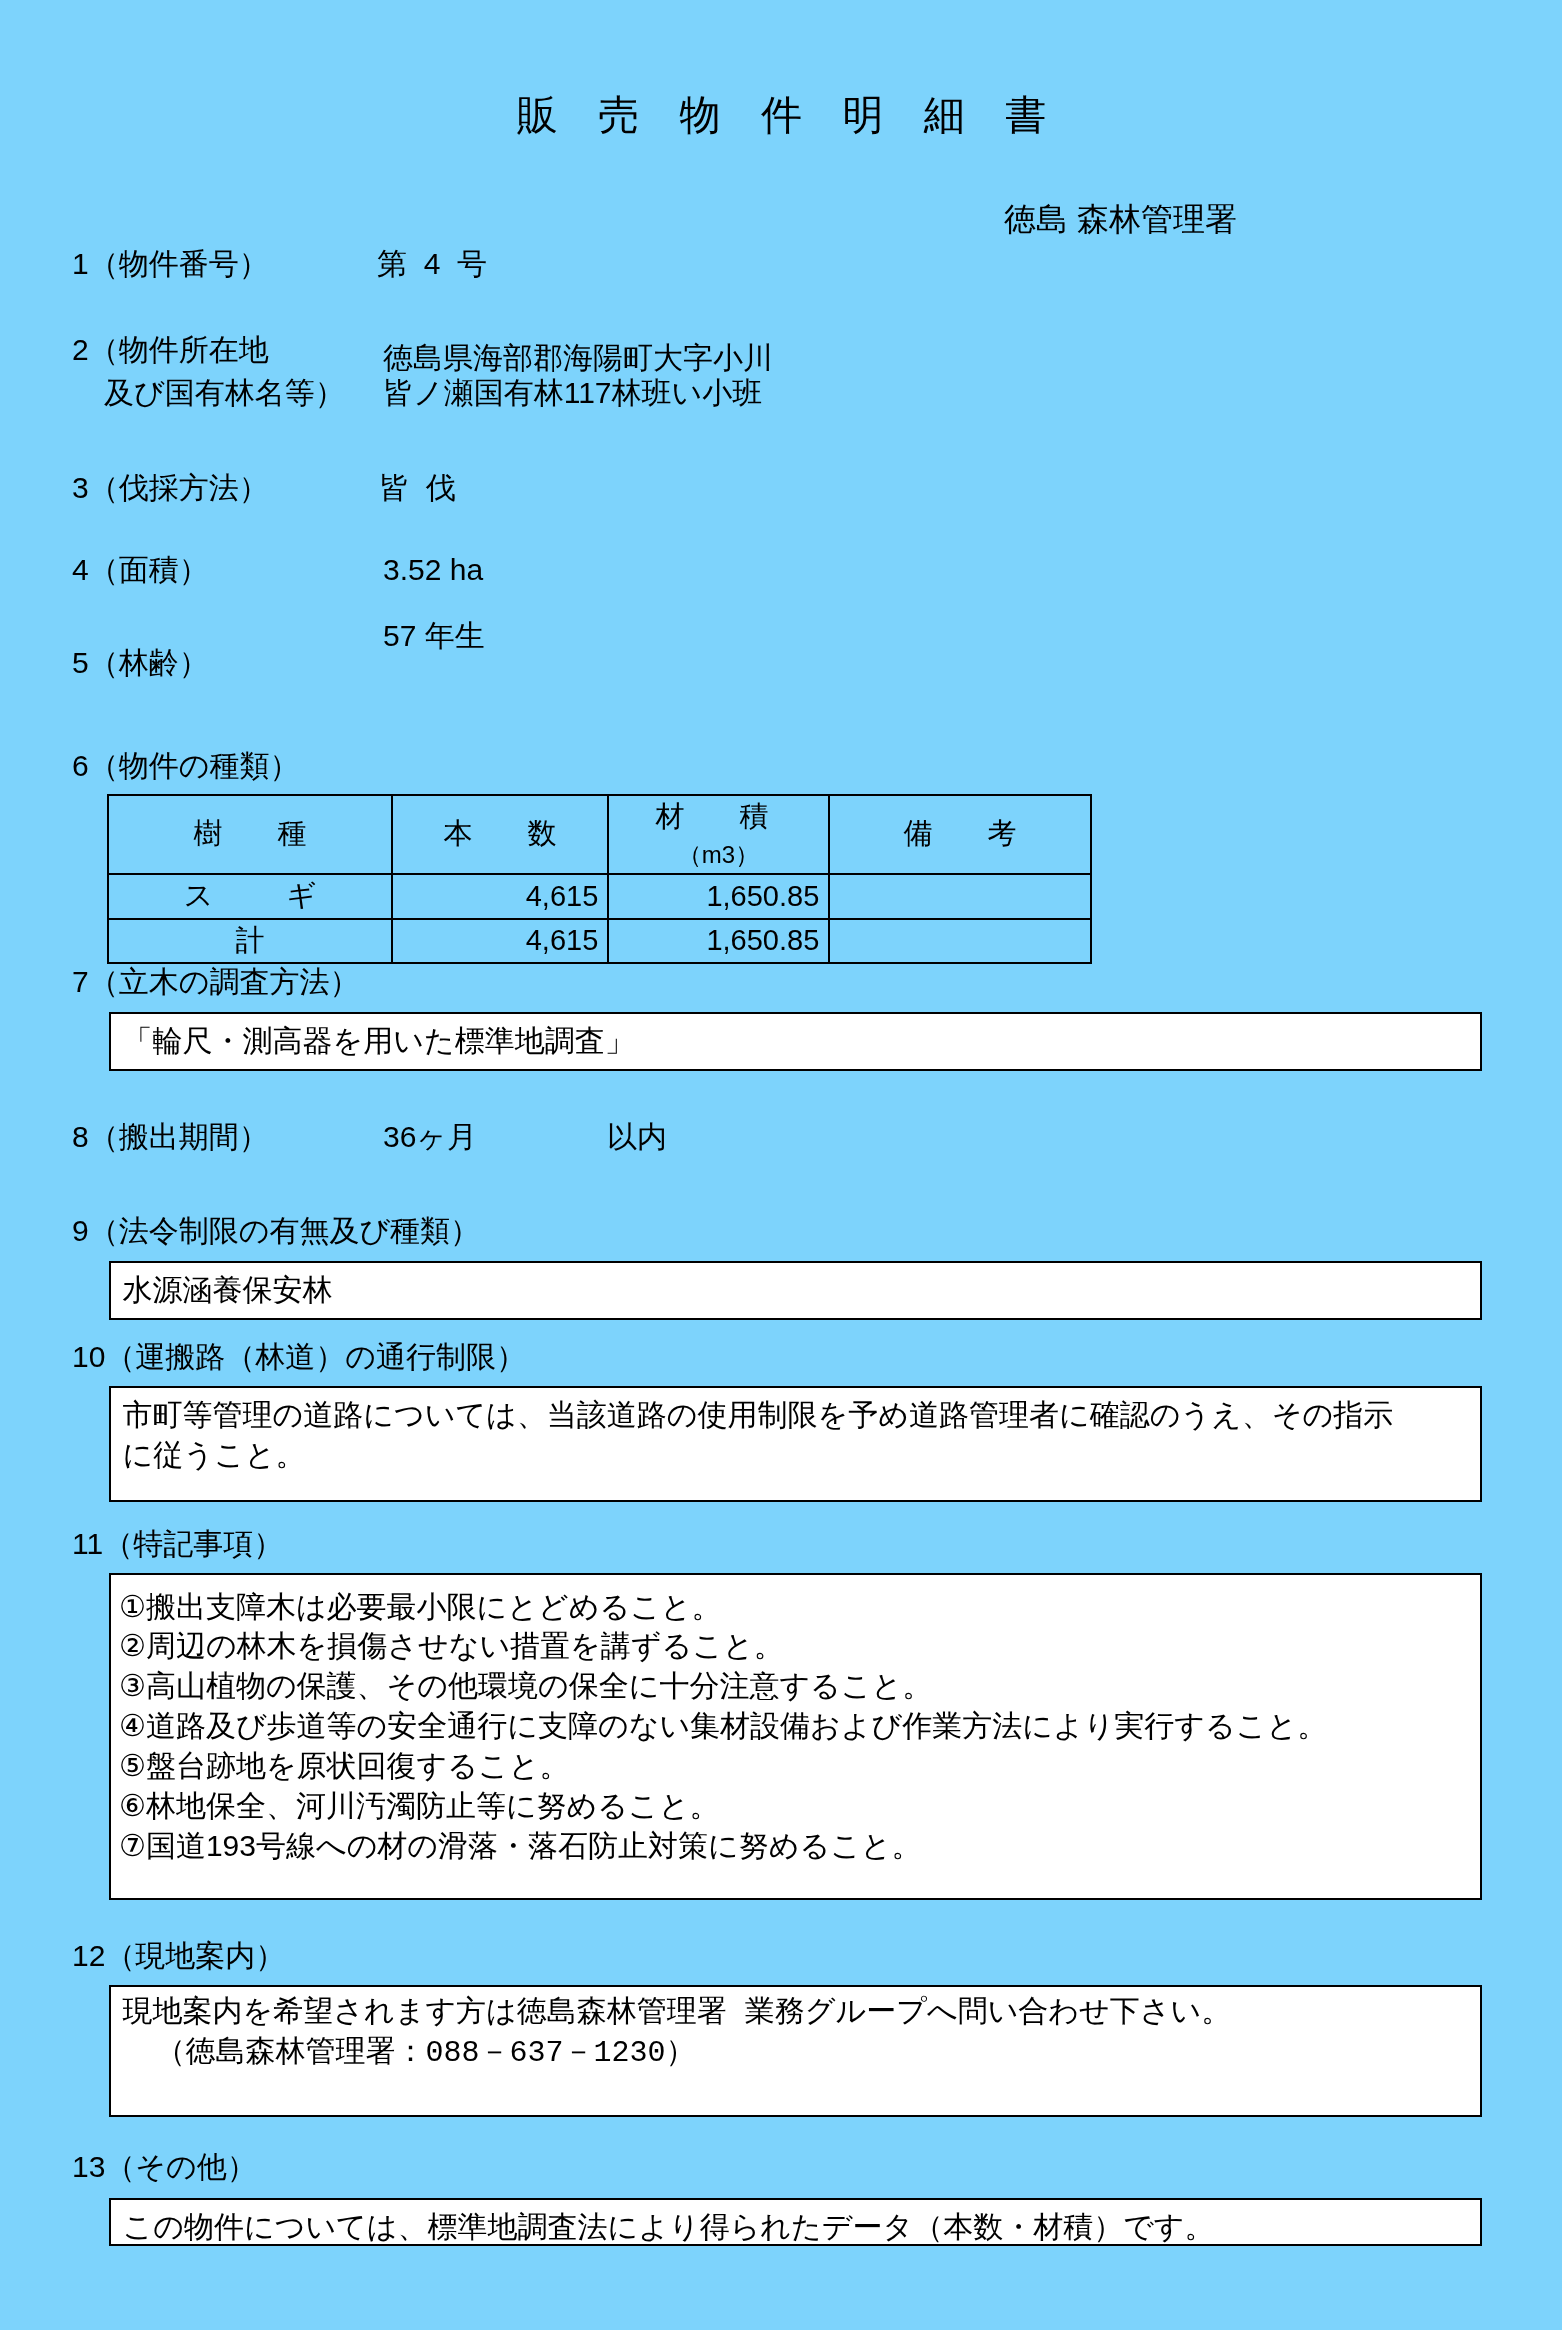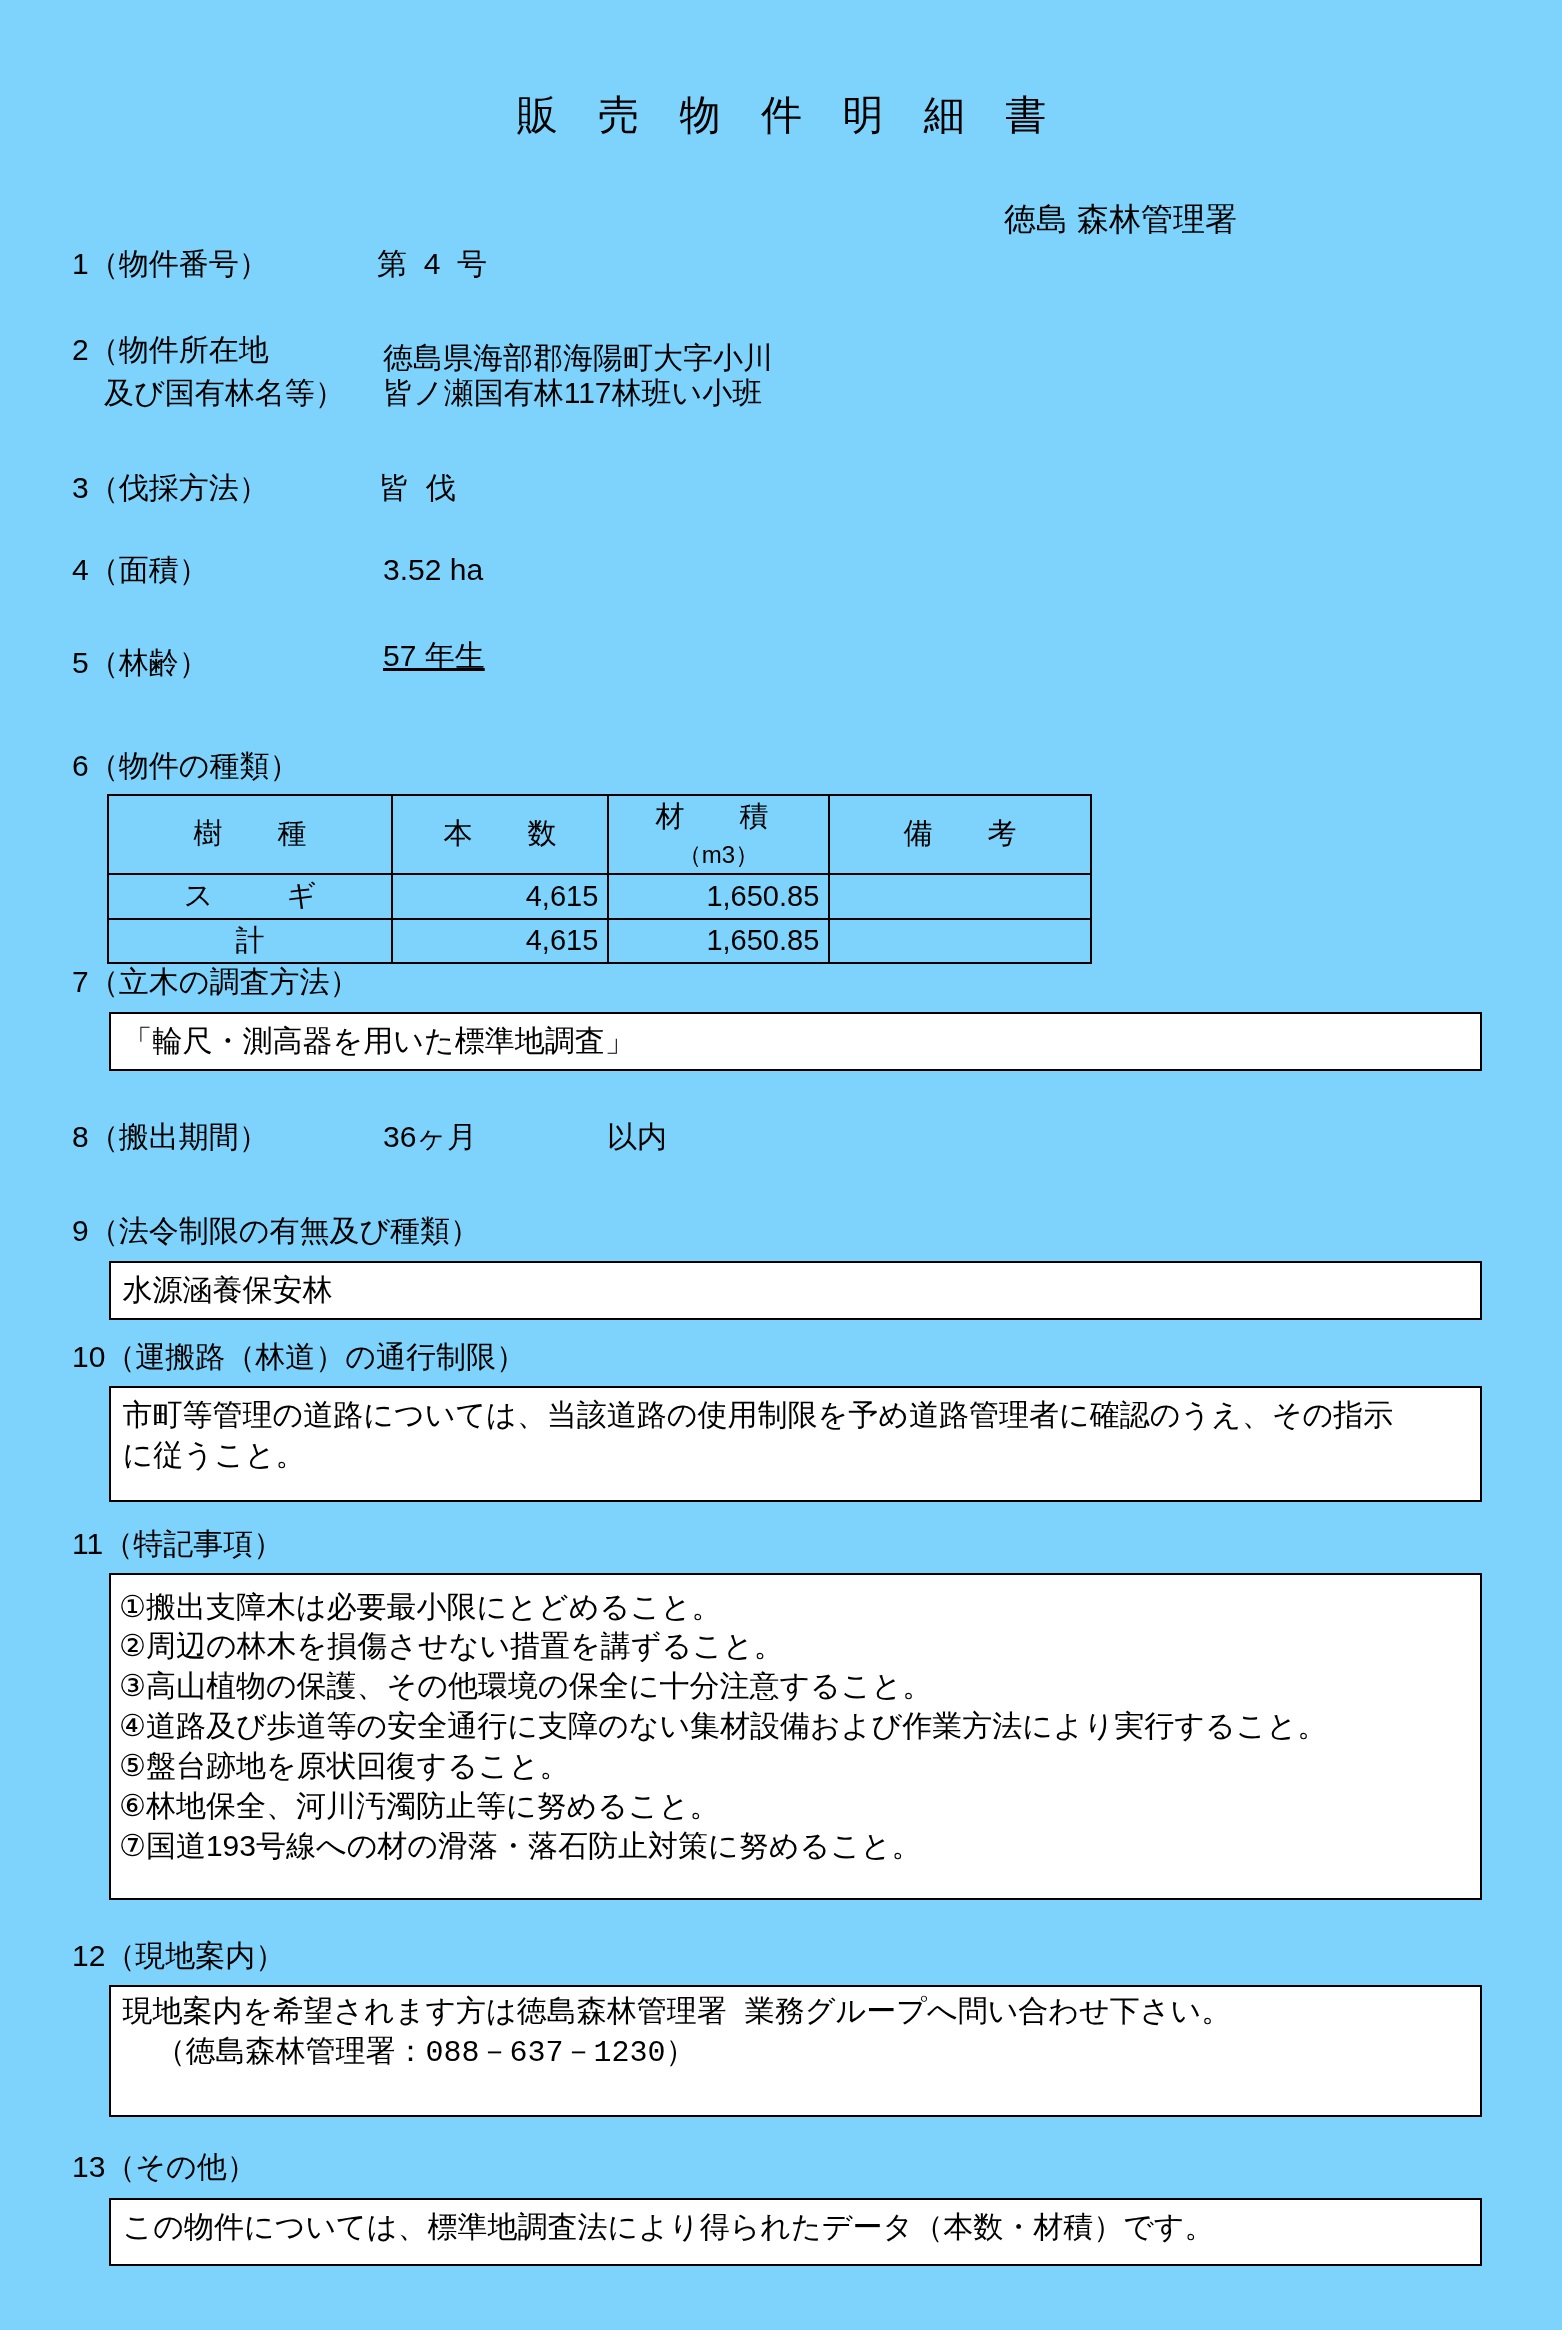--- a/index.html
+++ b/index.html
@@ -111,21 +111,21 @@
     padding-left: 33px;
   }
   .note-list p { margin: 0; }
 
   
   #box-survey   { top: 1012px; height: 59px; }
   #box-legal    { top: 1261px; height: 59px; }
   #box-road     { top: 1386px; height: 116px; }
   #box-notes    { top: 1573px; height: 327px; padding-top: 11.6px; padding-left: 8px; }
   #box-guide    { top: 1985px; height: 132px; font-family: Liberation Mono, monospace; }
-  #box-other    { top: 2198px; height: 68px; }
+  #box-other    { top: 2198px; height: 48px; }
 </style>
 </head>
 <body>
 
 <div id="page">
 
   <div class="doc-title">販 売 物 件 明 細 書</div>
 
   <div class="office-line">徳島 森林管理署</div>
 
@@ -137,21 +137,21 @@
   <div class="item-value" style="left:383px; top:340px;">徳島県海部郡海陽町大字小川</div>
   <div class="item-value" style="left:383px; top:375px;">皆ノ瀬国有林117林班い小班</div>
 
   <div class="item-label" style="left:72px; top:470px;">3（伐採方法）</div>
   <div class="item-value" style="left:379px; top:470px;">皆  伐</div>
 
   <div class="item-label" style="left:72px; top:552px;">4（面積）</div>
   <div class="item-value" style="left:383px; top:552px;">3.52 ha</div>
 
   <div class="item-label" style="left:72px; top:645px;">5（林齢）</div>
-  <div class="item-value" style="left:383px; top:638px;text-decoration:underline;">57 年生</div>
+  <div class="item-value" style="left:383px; top:618px;">57 年生</div>
 
   <div class="item-label" style="left:72px; top:748px;">6（物件の種類）</div>
 
   <table class="species-table">
     <colgroup>
       <col class="col-kind">
         <col class="col-count">
         <col class="col-volume">
         <col class="col-note">
     </colgroup>

